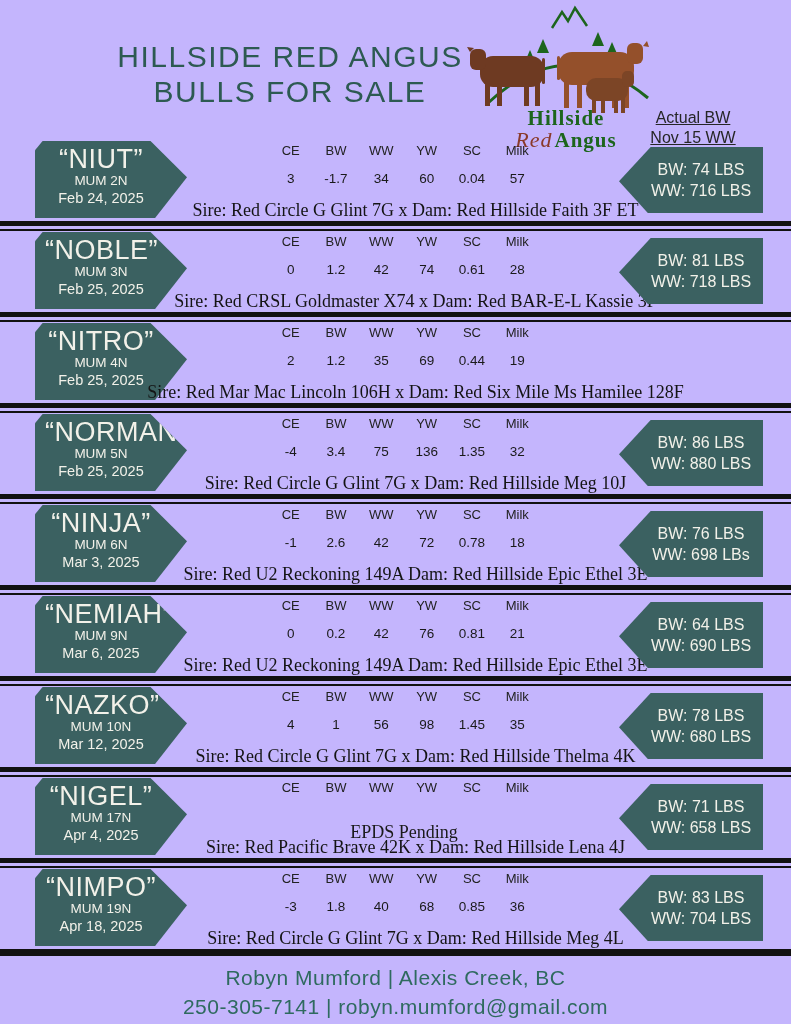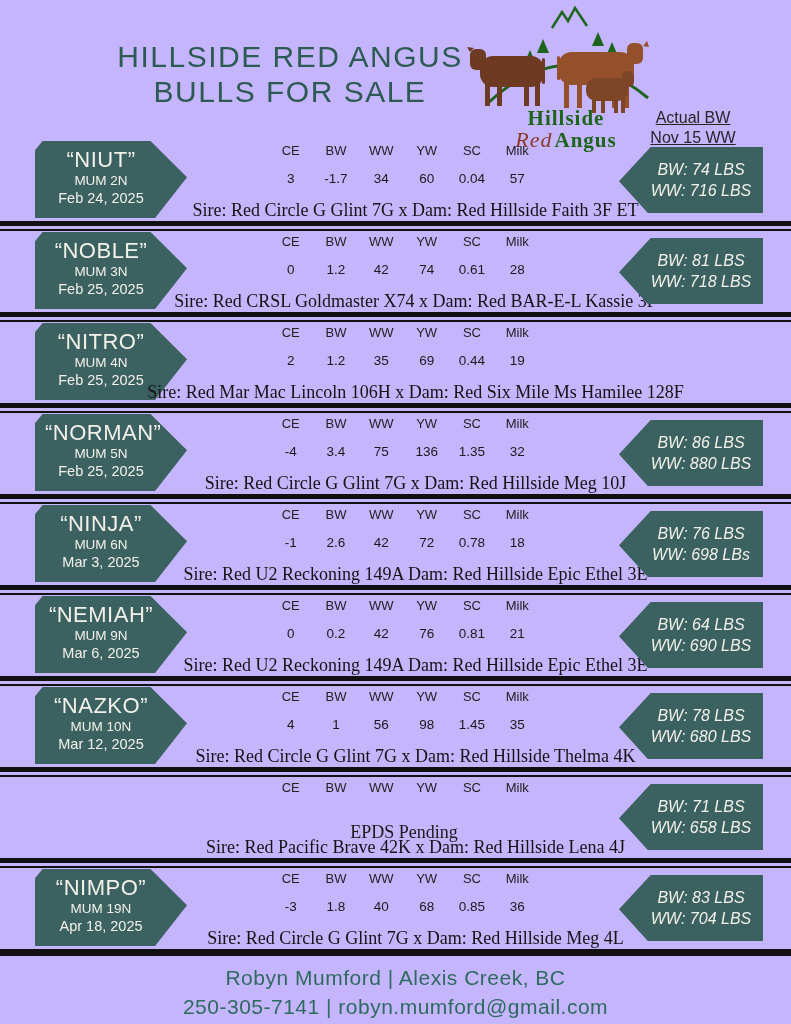--- a/index.html
+++ b/index.html
@@ -22,35 +22,35 @@
   .lg2{font-family:"Liberation Serif",serif;font-weight:bold;font-size:21px;color:var(--logo-green);letter-spacing:1px;}
   .lgRed{font-family:"Liberation Serif",serif;font-style:italic;font-weight:normal;
          font-size:22px;color:var(--logo-red);margin-right:2px;}
   .bw-note{position:absolute;right:38px;top:108px;width:120px;text-align:center;
            font-size:16px;line-height:1.25;color:#262626;text-decoration:underline;}
   
   .row{position:relative;height:81px;}
   .badge-left{position:absolute;left:35px;top:1px;width:152px;height:77px;background:var(--teal);
               clip-path:polygon(0 12%,5% 0,76% 0,100% 47%,79% 100%,0 100%);
               color:var(--badge-text);text-align:center;padding:6px 30px 0 10px;}
-  .bname{font-size:22px;letter-spacing:.5px;line-height:25px;white-space:nowrap;}
+  .bname{font-size:27px;letter-spacing:.5px;line-height:25px;white-space:nowrap;}
   .btag{font-size:13.5px;line-height:17px;}
   .bdate{font-size:14.5px;line-height:19px;white-space:nowrap;}
   .epd{position:absolute;left:268px;top:3px;width:272px;}
   .epd-head{display:flex;font-size:13px;color:#222;}
   .epd-head span{flex:1;text-align:center;}
   .epd-vals{display:flex;margin-top:13px;font-size:13.5px;color:#1a1a1a;}
   .epd-vals span{flex:1;text-align:center;}
   .epd-vals .pending{flex:1 1 100%;font-family:"Liberation Serif",serif;font-size:18px;margin-top:14px;}
   .pedigree{position:absolute;left:80px;right:40px;bottom:0;text-align:center;white-space:nowrap;
             font-family:"Liberation Serif",serif;font-size:18px;color:#141414;}
   .badge-right{position:absolute;right:28px;top:7px;width:144px;height:66px;background:var(--teal);
                clip-path:polygon(22% 0,100% 0,100% 100%,20% 100%,0 52%);
                display:flex;flex-direction:column;justify-content:center;align-items:center;
-               padding-left:20px;gap:3px;color:var(--badge-text);font-size:16px;white-space:nowrap;font-style:italic;}
+               padding-left:20px;gap:3px;color:var(--badge-text);font-size:16px;white-space:nowrap;}
   .divider{height:10px;border-top:5px solid var(--bar);border-bottom:2px solid var(--bar);}
   .divider.final{height:7px;border-top:7px solid var(--bar);border-bottom:none;}
   
   .footer{padding-top:7px;text-align:center;color:var(--footer);
           font-size:21px;letter-spacing:.5px;line-height:29px;}
 </style>
 </head>
 <body>
 
 <div class="page">
@@ -326,20 +326,25 @@
           </div>
       </div>
       <div class="pedigree">Sire:  Red Circle G Glint 7G  x  Dam: Red Hillside Thelma 4K</div>
       <div class="badge-right">
         <div>BW: 78 LBS</div>
         <div>WW: 680 LBS</div>
       </div>
     </section>
   <div class="divider"></div>
     <section class="row">
+      <div class="badge-left">
+        <div class="bname">“NIGEL”</div>
+        <div class="btag">MUM 17N</div>
+        <div class="bdate">Apr 4, 2025</div>
+      </div>
       <div class="epd">
         <div class="epd-head">
             <span>CE</span>
             <span>BW</span>
             <span>WW</span>
             <span>YW</span>
             <span>SC</span>
             <span>Milk</span>
           </div>
         <div class="epd-vals">

